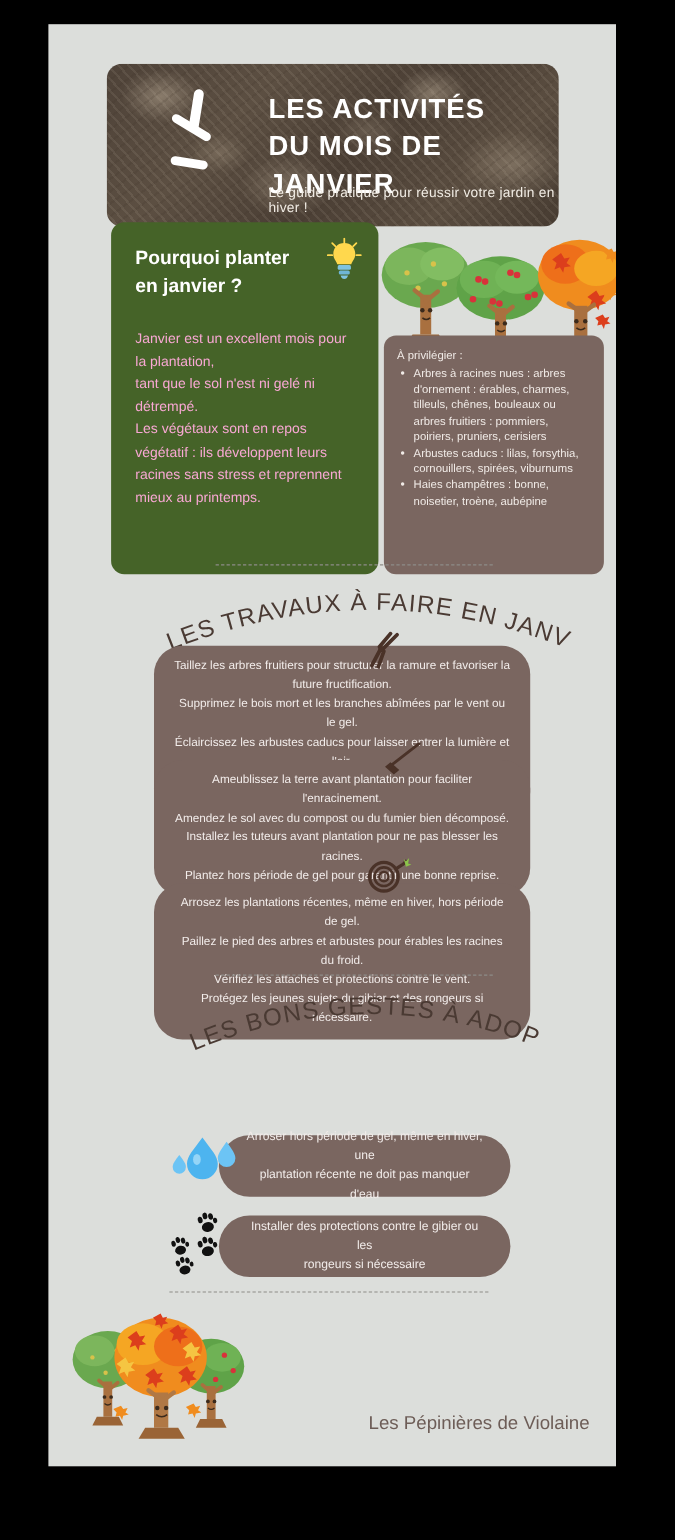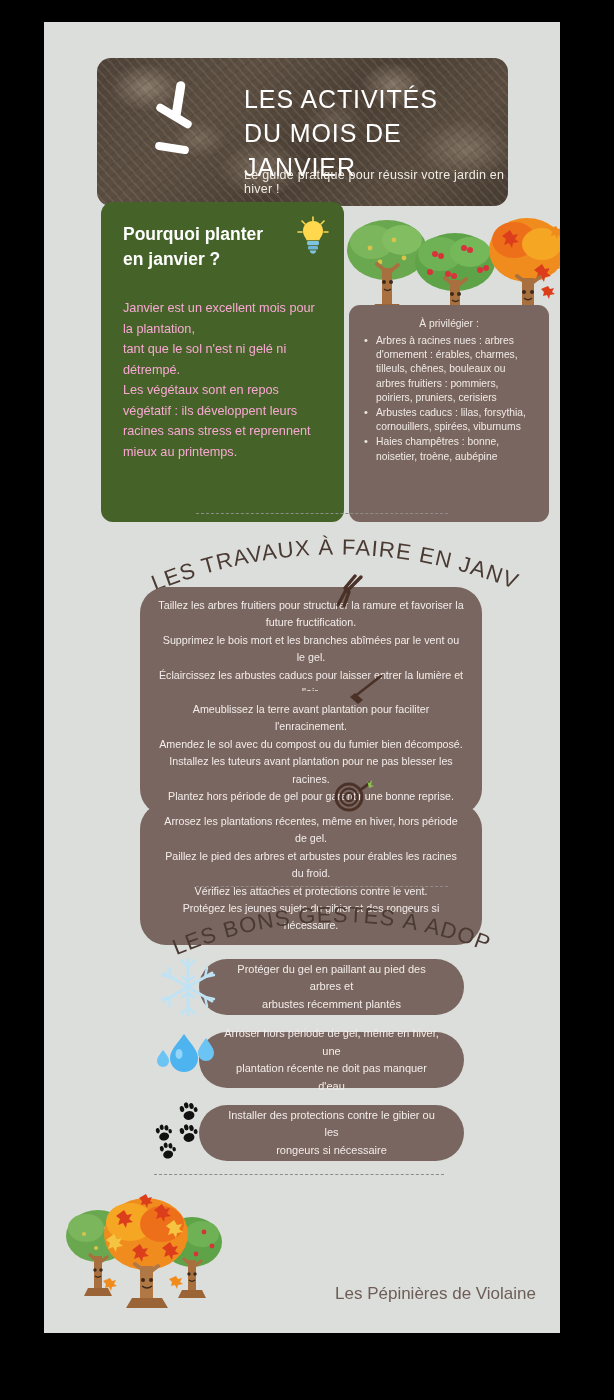--- a/index.html
+++ b/index.html
@@ -39,21 +39,21 @@
       repeating-linear-gradient(-37deg, rgba(60,48,38,.14) 0 2px, transparent 2px 9px);
   }
   .spark { position: absolute; background: #fff; border-radius: 4px; z-index:2; }
   #sp1 { left: 77px; top: 23px;  width: 9px;  height: 38px; transform: rotate(9deg);  border-radius: 5px; }
   #sp2 { left: 57px; top: 54px;  width: 40px; height: 8px;  transform: rotate(31deg); border-radius: 5px; }
   #sp3 { left: 58px; top: 86px;  width: 34px; height: 8px;  transform: rotate(9deg);  border-radius: 5px; }
 
   #hero-text { position: absolute; left: 147px; top: 24px; right: 14px; z-index: 3; }
   .hero-line {
     color: #fff; font-size: 25px; letter-spacing: .9px;
-    line-height: 34px; font-weight: 400;
+    line-height: 34px; font-weight: 700;
   }
   #hero-sub {
     position: absolute; left: 147px; bottom: 10px; z-index: 3;
     color: #f1ece4; font-size: 12.5px; letter-spacing: .25px;
   }
 
   
   #green-box {
     position: absolute; left: 57px; top: 180px;
     width: 243px; height: 320px;
@@ -74,21 +74,21 @@
   #trees-top { position: absolute; left: 298px; top: 188px; width: 220px; height: 130px; }
 
   
   #priv-box {
     position: absolute; left: 305px; top: 283px;
     width: 200px; height: 217px;
     background: #7a6660; border-radius: 11px;
     padding: 12px 12px 10px 12px;
     color: #f0eae6;
   }
-  #priv-lead { font-size: 10.3px; line-height: 14px; margin-bottom: 3px; text-align: center; }
+  #priv-lead { font-size: 10.3px; line-height: 14px; margin-bottom: 3px; }
   #priv-list { list-style: none; }
   #priv-list li {
     font-size: 10.3px; line-height: 14.2px;
     padding-left: 15px; position: relative; margin-bottom: 1px;
   }
   #priv-list li::before {
     content: "•"; position: absolute; left: 3px; top: -1px; font-size: 11px;
   }
 
   
@@ -319,37 +319,20 @@
 
   <div class="arc-wrap" id="arc2">
     <svg viewBox="0 0 340 66" width="340" height="66">
       <defs>
           <path id="curve2" d="M8,56 Q170,-14 332,52" fill="none"></path>
         </defs>
       <text><textPath href="#curve2" startOffset="2%">LES BONS GESTES À ADOPTER</textPath></text>
     </svg>
   </div>
 
-  <div class="geste-row" id="geste1">
-    <svg class="geste-icon" viewBox="0 0 68 68">
-      <g stroke="#bfe3f5" stroke-width="3" stroke-linecap="round" fill="none">
-        <line x1="34" y1="6" x2="34" y2="62"></line>
-        <line x1="10" y1="20" x2="58" y2="48"></line>
-        <line x1="58" y1="20" x2="10" y2="48"></line>
-        <g stroke-width="2.4">
-          <path d="M34 14l-7-7M34 14l7-7M34 54l-7 7M34 54l7 7"></path>
-          <path d="M17 24l-9-2M17 24l-2-9M51 44l9 2M51 44l2 9"></path>
-          <path d="M51 24l9-2M51 24l2-9M17 44l-9 2M17 44l-2 9"></path>
-          <path d="M34 28l-6-4M34 28l6-4M34 40l-6 4M34 40l6 4"></path>
-        </g>
-      </g>
-    </svg>
-    <div class="geste-pill">Protéger du gel en paillant au pied des arbres et
-arbustes récemment plantés</div>
-  </div>
 
   <div class="geste-row" id="geste2">
     <svg class="geste-icon" viewBox="0 0 68 68">
       <path d="M30 8c8 11 14 17 14 24a14 14 0 0 1-28 0c0-7 6-13 14-24z" fill="#4db4ef"></path>
       <path d="M52 12c5 7 8 11 8 15a8 8 0 0 1-16 0c0-4 3-8 8-15z" fill="#6cc4f5"></path>
       <path d="M9 24c4 5 6 8 6 11a6 6 0 0 1-12 0c0-3 2-6 6-11z" fill="#6cc4f5"></path>
       <ellipse cx="25" cy="28" rx="3.5" ry="5" fill="#b3e2fb" opacity=".7"></ellipse>
     </svg>
     <div class="geste-pill">Arroser hors période de gel, même en hiver, une
 plantation récente ne doit pas manquer d'eau</div>

